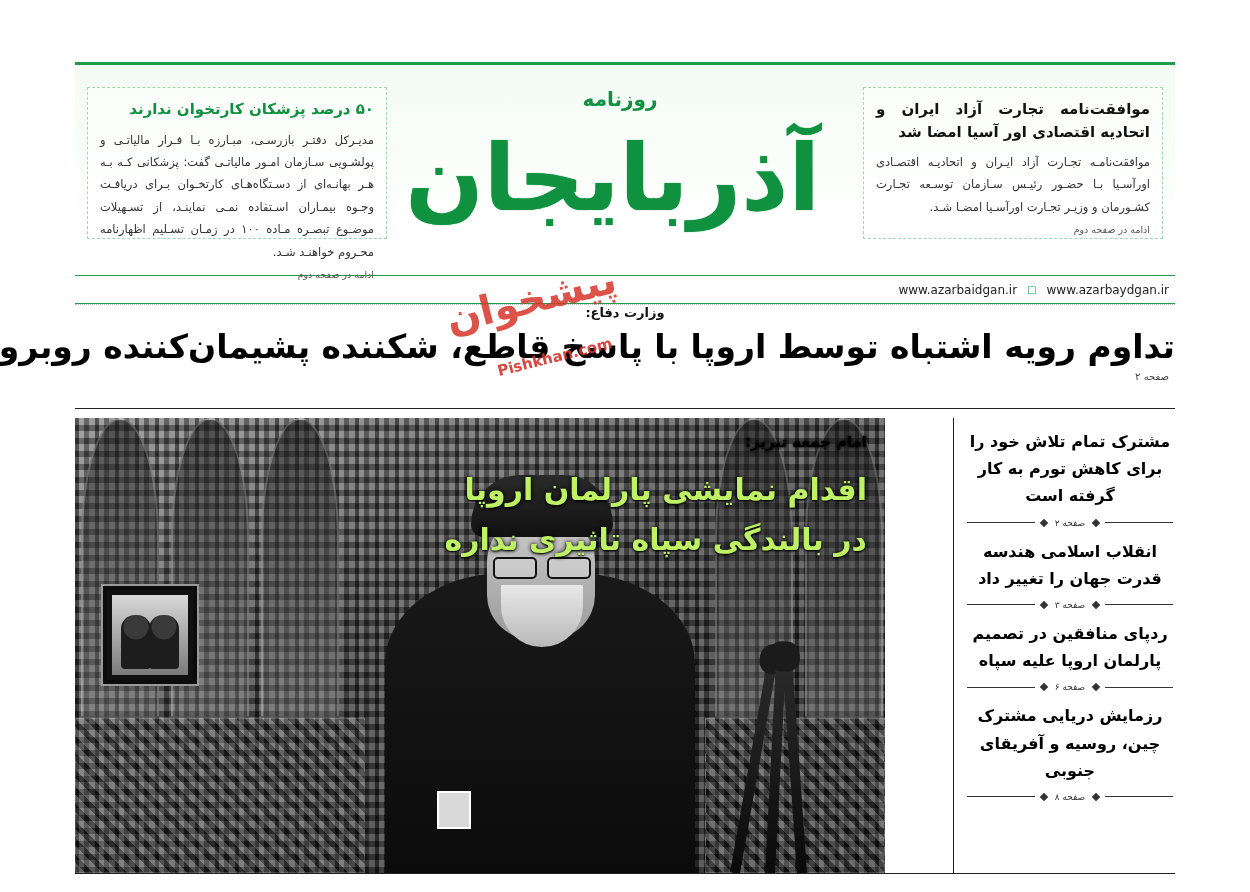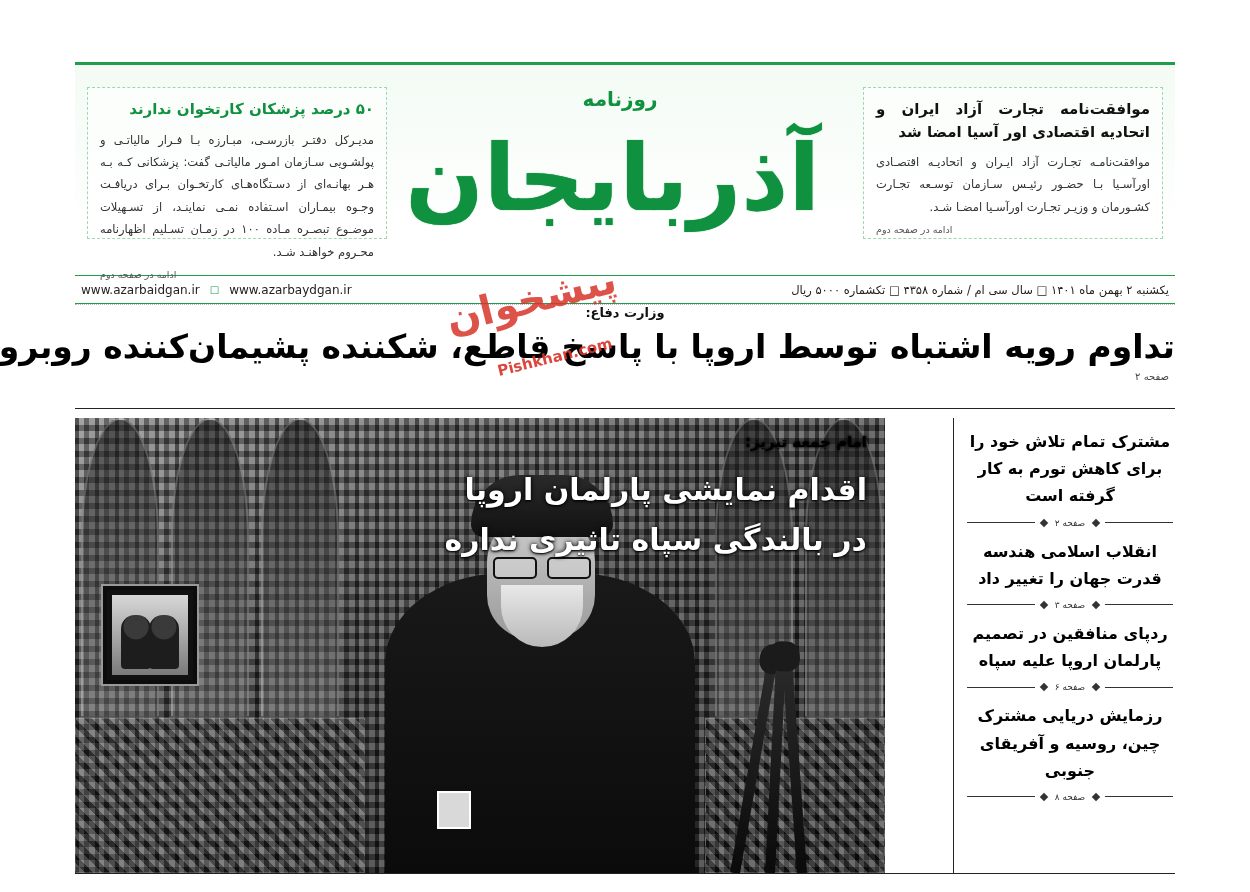--- a/index.html
+++ b/index.html
@@ -55,21 +55,21 @@
 
   .side-kicker {
     font-size:15px; font-weight:700; color:#111; line-height:1.5;
     text-align:justify;
   }
   .side-kicker.green { color:#0f9140; }
   .side-body {
     margin-top:8px;
     font-size:11.5px; color:#333; line-height:1.95; text-align:justify;
   }
-  .side-more { margin-top:6px; font-size:9.5px; color:#555; text-align:left; }
+  .side-more { margin-top:6px; font-size:9.5px; color:#555; text-align:right; }
 
   
   .infobar {
     position:absolute; left:75px; top:276px; width:1100px; height:28px;
     border-bottom:1px solid #1f9d4d;
     display:flex; align-items:center; justify-content:space-between;
     padding:0 6px;
   }
   .issue-line { font-size:11.5px; color:#222; letter-spacing:0.2px; }
   .sites { font-size:12px; color:#222; display:flex; gap:10px; align-items:center; }
@@ -204,21 +204,21 @@
   .photo-caption {
     position:absolute; right:18px; top:14px; width:430px;
     text-align:right; z-index:5;
   }
   .cap-kicker {
     display:inline-block; color:#000000; font-size:15px; font-weight:700;
     text-shadow:0 0 4px #000, 0 0 2px #000;
   }
   .cap-title {
     margin-top:14px;
-    color:#ffffff; font-size:30px; font-weight:700; line-height:1.65;
+    color:#bef264; font-size:30px; font-weight:700; line-height:1.65;
     text-shadow:0 0 5px #000, 0 1px 2px #000;
   }
 
   
   .briefs {
     position:absolute; right:75px; top:418px; width:210px; height:455px;
   }
   .brief {
     padding:10px 2px 0 2px;
   }
@@ -268,21 +268,20 @@
       <div class="side-box left">
         <div class="side-kicker green">۵۰ درصد پزشکان کارتخوان ندارند</div>
         <div class="side-body">مدیـرکل دفتـر بازرسـی، مبـارزه بـا فـرار مالیاتـی و پولشـویی سـازمان امـور مالیاتـی گفت: پزشکانی کـه بـه هـر بهانـه‌ای از دسـتگاه‌هـای کارتخـوان بـرای دریافـت وجـوه بیمـاران اسـتفاده نمـی نماینـد، از تسـهیلات موضـوع تبصـره مـاده ۱۰۰ در زمـان تسـلیم اظهارنامه محـروم خواهنـد شـد.</div>
         <div class="side-more">ادامه در صفحه دوم</div>
       </div>
 
     </div>
   </div>
 
   <div class="infobar">
-    <div class="issue-line">یکشنبه ۲ بهمن ماه ۱۴۰۱ □ سال سی ام / شماره ۴۳۵۸ □ تکشماره ۵۰۰۰ ریال</div>
     <div class="sites">
       <span>www.azarbaydgan.ir</span>
       <span class="dot">□</span>
       <span>www.azarbaidgan.ir</span>
     </div>
   </div>
 
   <div class="lead">
     <div class="lead-kicker">وزارت دفاع:</div>
     <div class="lead-title">تداوم رویه اشتباه توسط اروپا با پاسخ قاطع، شکننده پشیمان‌کننده روبرو خواهد شد</div>

